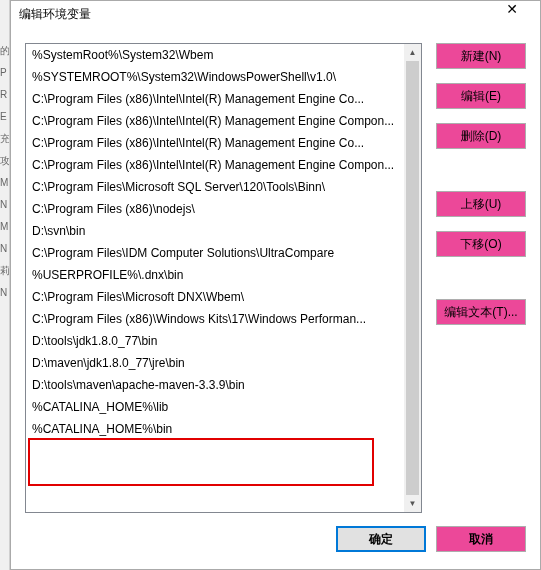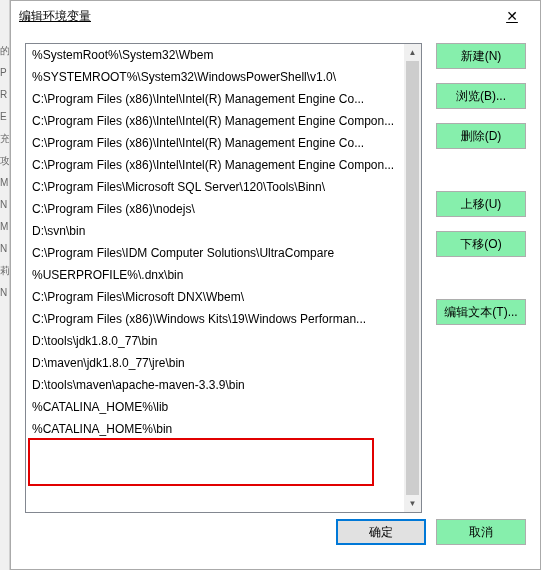--- a/index.html
+++ b/index.html
@@ -29,25 +29,24 @@
     position: absolute;
     left: 10px; top: 0; right: 0; bottom: 0;
     background: #fff;
     border: 1px solid #aaa;
     display: flex;
     flex-direction: column;
   }
   .titlebar {
     height: 30px;
     display: flex;
-    align-items: center;
-    padding: 14px 8px;
+    align-items: flex-end;
+    padding: 8px 8px;
     font-size: 12px;
     color: #000;
-    text-decoration: underline;
   }
   .titlebar-spacer { flex: 1; }
   .close-btn {
     width: 40px;
     height: 28px;
     display: flex;
     align-items: center;
     justify-content: center;
     font-size: 14px;
     cursor: pointer;
@@ -110,40 +109,42 @@
     background: #cdcdcd;
   }
   .sidebtns {
     width: 90px;
     display: flex;
     flex-direction: column;
   }
   .btn {
     height: 26px;
     border: 1px solid #adadad;
-    background: #86efac;
+    background: #ec4899;
     font-size: 12px;
     display: flex;
     align-items: center;
     justify-content: center;
     cursor: pointer;
     color: #000;
     margin-bottom: 14px;
   }
   .btn.primary {
     border: 2px solid #0078d7;
     background: #e1e1e1;
   }
   .gap-large { height: 28px; }
   .footer {
     height: 50px;
     display: flex;
     justify-content: flex-end;
+    align-items: center;
     gap: 10px;
     padding: 0 14px 10px 14px;
+    font-weight: bold;
   }
   .footer .btn { width: 90px; margin-bottom: 0; }
 </style>
 </head>
 <body>
 
 <div class="left-edge" id="left-edge">
     <div>的</div>
     <div> </div>
     <div>P</div>
@@ -178,21 +179,21 @@
           <div class="list-item">C:\Program Files (x86)\Intel\Intel(R) Management Engine Co...</div>
           <div class="list-item">C:\Program Files (x86)\Intel\Intel(R) Management Engine Compon...</div>
           <div class="list-item">C:\Program Files (x86)\Intel\Intel(R) Management Engine Co...</div>
           <div class="list-item">C:\Program Files (x86)\Intel\Intel(R) Management Engine Compon...</div>
           <div class="list-item">C:\Program Files\Microsoft SQL Server\120\Tools\Binn\</div>
           <div class="list-item">C:\Program Files (x86)\nodejs\</div>
           <div class="list-item">D:\svn\bin</div>
           <div class="list-item">C:\Program Files\IDM Computer Solutions\UltraCompare</div>
           <div class="list-item">%USERPROFILE%\.dnx\bin</div>
           <div class="list-item">C:\Program Files\Microsoft DNX\Wbem\</div>
-          <div class="list-item">C:\Program Files (x86)\Windows Kits\19\Windows Performan...</div>
+          <div class="list-item">C:\Program Files (x86)\Windows Kits\17\Windows Performan...</div>
           <div class="list-item">D:\tools\jdk1.8.0_77\bin</div>
           <div class="list-item">D:\maven\jdk1.8.0_77\jre\bin</div>
           <div class="list-item">D:\tools\maven\apache-maven-3.3.9\bin</div>
           <div class="list-item">%CATALINA_HOME%\lib</div>
           <div class="list-item">%CATALINA_HOME%\bin</div>
           <div class="highlight-box" style="left: 2px; right: 30px; top: 394px; height: 48px;"></div>
         </div>
       <div class="scrollbar">
         <div class="sb-btn">
             <span>▲</span>
@@ -201,21 +202,21 @@
           <div class="sb-thumb"></div>
         </div>
         <div class="sb-btn">
             <span>▼</span>
           </div>
       </div>
     </div>
 
     <div class="sidebtns">
       <div class="btn">新建(N)</div>
-      <div class="btn">浏览(B)...</div>
+      <div class="btn">编辑(E)</div>
       <div class="btn">删除(D)</div>
       <div class="gap-large"></div>
       <div class="btn">上移(U)</div>
       <div class="btn">下移(O)</div>
       <div class="gap-large"></div>
       <div class="btn">编辑文本(T)...</div>
     </div>
   </div>
 
   <div class="footer">

